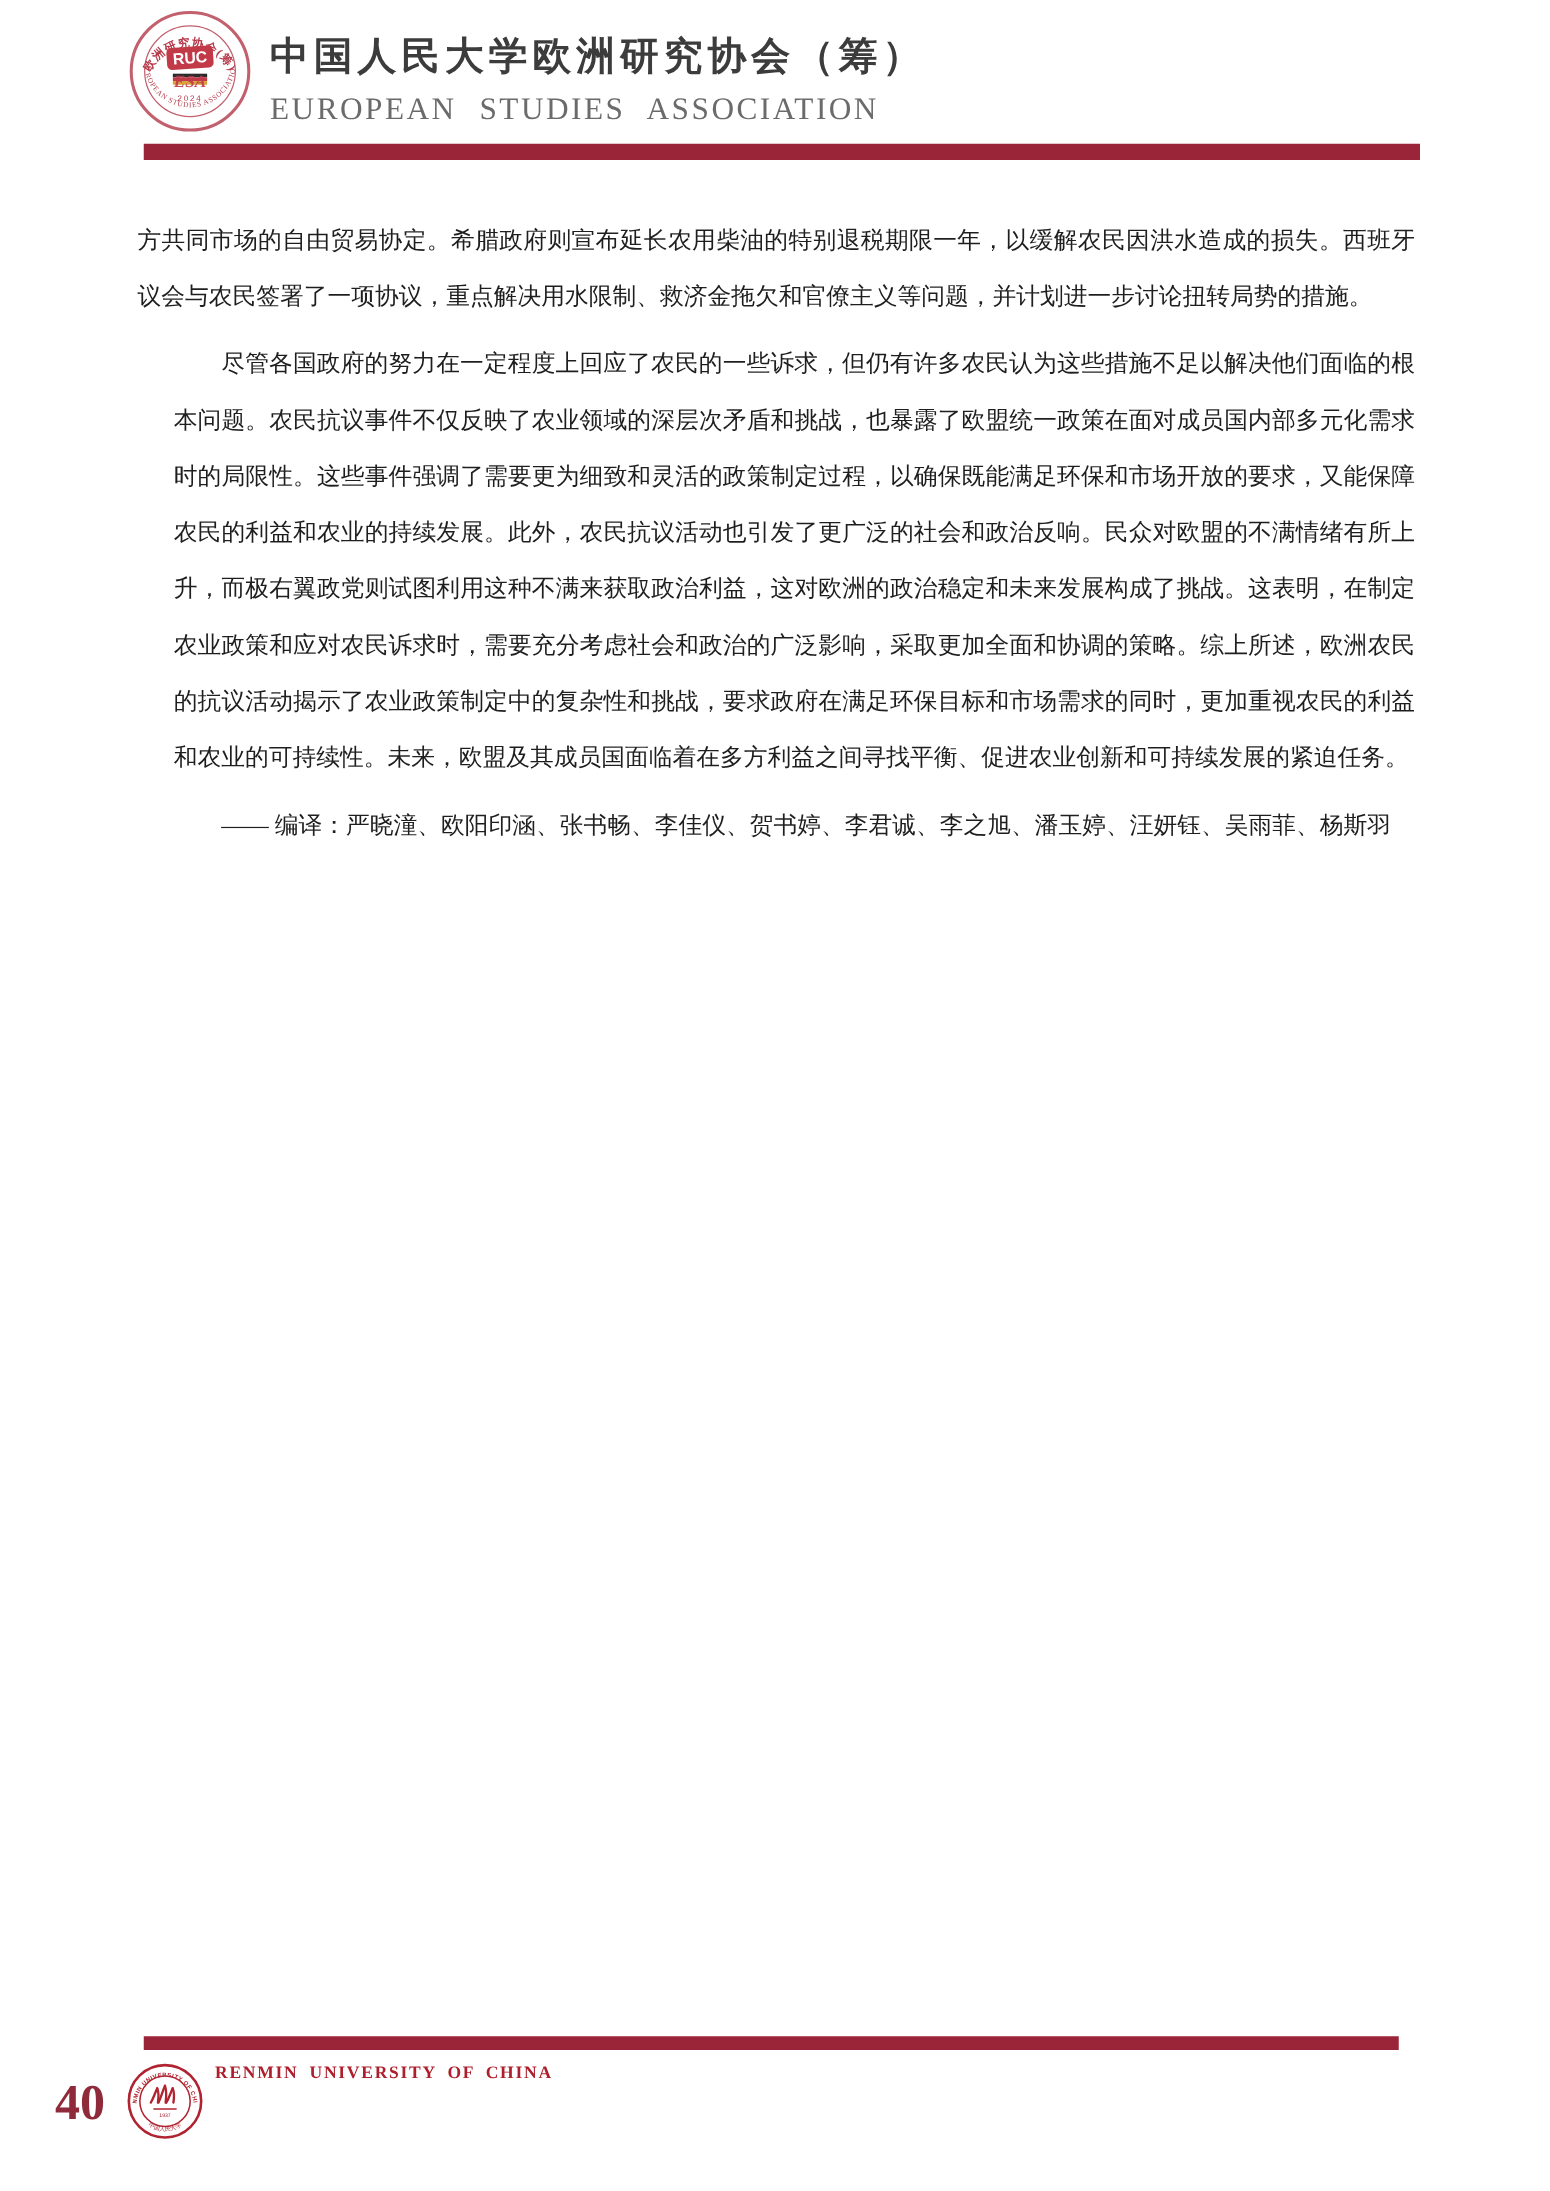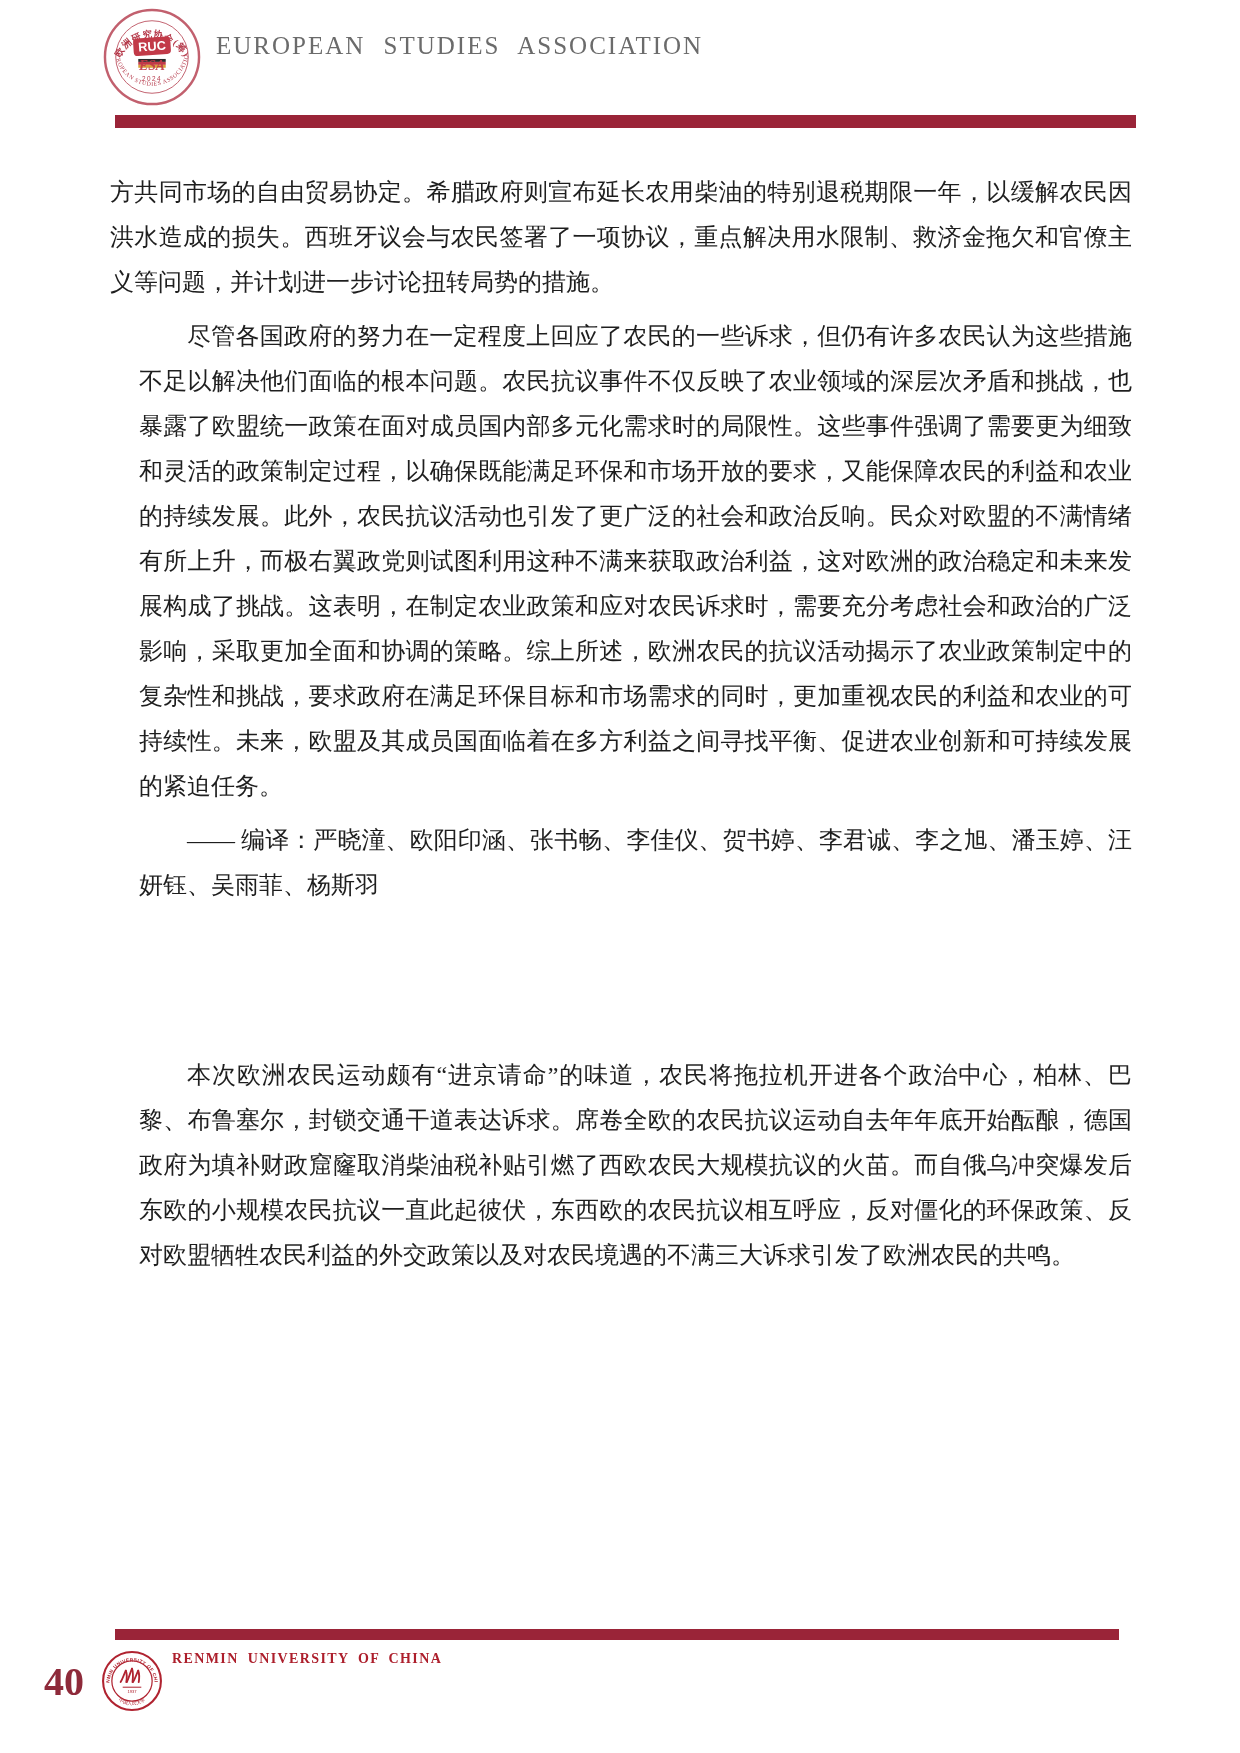--- a/index.html
+++ b/index.html
@@ -25,21 +25,21 @@
     font-family: "Liberation Serif", serif;
   }
   .bar-top {
     position: absolute; left: 115px; top: 115px;
     width: 1021px; height: 13px; background: #9a2438;
   }
 
   
   .body-text {
     position: absolute; left: 110px; top: 170px; width: 1022px;
-    font-size: 24px; line-height: 45px; color: #1e1e1e;
+    font-size: 19px; line-height: 45px; color: #1e1e1e;
     text-align: justify; text-justify: inter-ideograph;
     font-family: "Liberation Serif", "DejaVu Serif", serif;
   }
   .body-text p { margin: 0; text-indent: 2em; }
   .body-text p.no-indent { text-indent: 0; }
   .body-text p + p { margin-top: 9px; margin-left: 29px; }
   .body-text p.gap-before { margin-top: 145px; }
 
   
   .bar-bottom {
@@ -86,31 +86,31 @@
       <rect x="31" y="30" width="38" height="18" rx="4" fill="#c23a48" transform="rotate(-4 50 39)"></rect>
       <text x="50" y="43.5" text-anchor="middle" font-size="13" font-weight="bold" fill="#ffffff" font-family="Liberation Sans, sans-serif" transform="rotate(-4 50 39)">RUC</text>
       <rect x="36" y="52" width="28" height="3" fill="#2b2b2b"></rect>
       <rect x="36" y="55" width="28" height="3" fill="#c23a48"></rect>
       <rect x="36" y="58" width="28" height="3" fill="#d9a13c"></rect>
       <text x="50" y="63" text-anchor="middle" font-size="14" font-weight="bold" font-style="italic" fill="#c23a48" font-family="Liberation Serif, serif" opacity="0.9">ESA</text>
       <text x="50" y="74" text-anchor="middle" font-size="6.5" fill="#b5394a" letter-spacing="1.5" font-family="Liberation Sans, sans-serif">2024</text>
     </svg>
 
     <div class="hdr-org">
+      <div class="hdr-org-cn">中国人民大学欧洲研究协会（筹）</div>
       <div class="hdr-org-en">EUROPEAN STUDIES ASSOCIATION</div>
     </div>
 
     <div class="bar-top"></div>
   </div>
 
   <div class="body-text">
     <p class="no-indent">方共同市场的自由贸易协定。希腊政府则宣布延长农用柴油的特别退税期限一年，以缓解农民因洪水造成的损失。西班牙议会与农民签署了一项协议，重点解决用水限制、救济金拖欠和官僚主义等问题，并计划进一步讨论扭转局势的措施。</p>
     <p>尽管各国政府的努力在一定程度上回应了农民的一些诉求，但仍有许多农民认为这些措施不足以解决他们面临的根本问题。农民抗议事件不仅反映了农业领域的深层次矛盾和挑战，也暴露了欧盟统一政策在面对成员国内部多元化需求时的局限性。这些事件强调了需要更为细致和灵活的政策制定过程，以确保既能满足环保和市场开放的要求，又能保障农民的利益和农业的持续发展。此外，农民抗议活动也引发了更广泛的社会和政治反响。民众对欧盟的不满情绪有所上升，而极右翼政党则试图利用这种不满来获取政治利益，这对欧洲的政治稳定和未来发展构成了挑战。这表明，在制定农业政策和应对农民诉求时，需要充分考虑社会和政治的广泛影响，采取更加全面和协调的策略。综上所述，欧洲农民的抗议活动揭示了农业政策制定中的复杂性和挑战，要求政府在满足环保目标和市场需求的同时，更加重视农民的利益和农业的可持续性。未来，欧盟及其成员国面临着在多方利益之间寻找平衡、促进农业创新和可持续发展的紧迫任务。</p>
     <p>—— 编译：严晓潼、欧阳印涵、张书畅、李佳仪、贺书婷、李君诚、李之旭、潘玉婷、汪妍钰、吴雨菲、杨斯羽</p>
-    <p class="gap-before">本次欧洲农民运动颇有“进京请命”的味道，农民将拖拉机开进各个政治中心，柏林、巴黎、布鲁塞尔，封锁交通干道表达诉求。席卷全欧的农民抗议运动自去年年底开始酝酿，德国政府为填补财政窟窿取消柴油税补贴引燃了西欧农民大规模抗议的火苗。而自俄乌冲突爆发后东欧的小规模农民抗议一直此起彼伏，东西欧的农民抗议相互呼应，反对僵化的环保政策、反对欧盟牺牲农民利益的外交政策以及对农民境遇的不满三大诉求引发了欧洲农民的共鸣。</p>
   </div>
 
   <div>
     <div class="bar-bottom"></div>
 
     <div class="ftr-pagenum">40</div>
 
     <svg class="ftr-seal" viewBox="0 0 60 60" xmlns="http://www.w3.org/2000/svg">
       <defs>
         <path id="sealArcTop" d="M 8,33 A 22,22 0 0 1 52,33" fill="none"></path>

